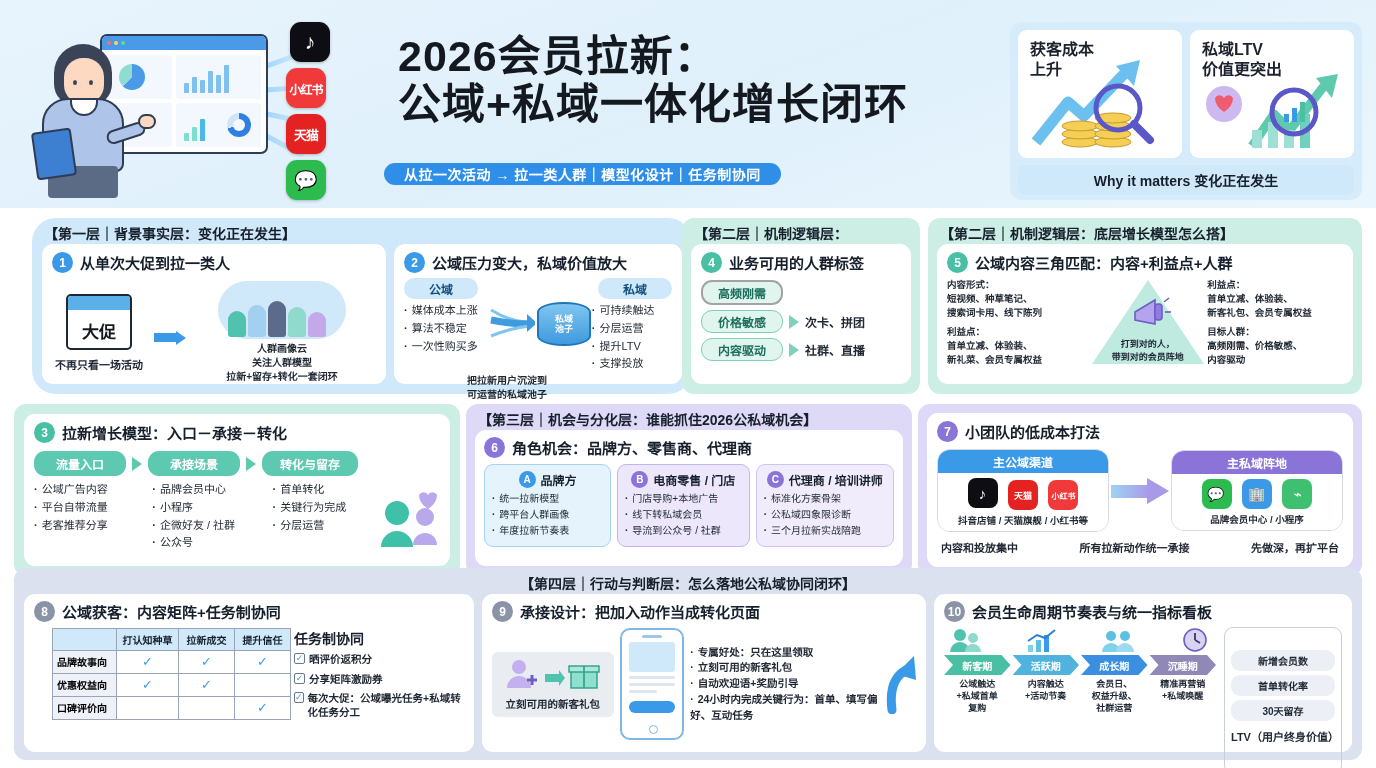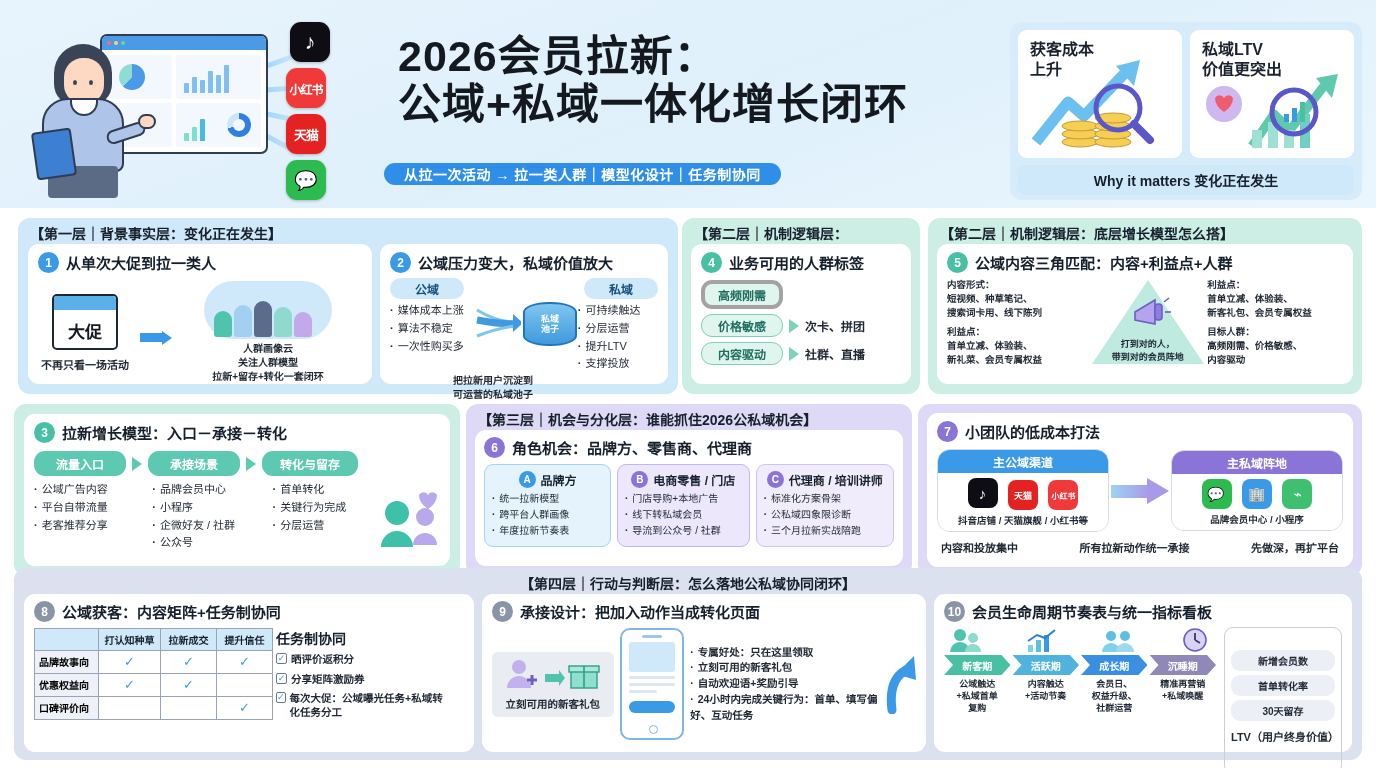--- a/index.html
+++ b/index.html
@@ -85,21 +85,21 @@
            font-size: 12px; font-weight: bold; flex: 0 0 auto; }
   .c-title { display: flex; align-items: center; gap: 7px; font-size: 15px; font-weight: bold; color: #16202c; }
 
   .pill { display: inline-block; border-radius: 11px; padding: 2px 13px; font-size: 12px; font-weight: bold; }
   ul.bl { list-style: none; font-size: 11px; line-height: 1.62; color: #1f2733; }
   ul.bl li::before { content: "·"; margin-right: 4px; font-weight: bold; }
 
   .arrow-r { width: 0; height: 0; border-left: 10px solid #5bb0ea; border-top: 7px solid transparent; border-bottom: 7px solid transparent; }
 
   
-  #sec1 { left: 18px; top: 218px; width: 660px; height: 176px; background: #cfe8fa; }
+  #sec1 { left: 32px; top: 218px; width: 660px; height: 176px; background: #cfe8fa; border-radius: 24px; }
   #card1 { position: absolute; left: 10px; top: 26px; width: 344px; height: 140px; padding: 8px 10px; }
   #card2 { position: absolute; left: 362px; top: 26px; width: 288px; height: 140px; padding: 8px 10px; }
   .cal { width: 66px; height: 56px; border: 2px solid #1f2733; border-radius: 5px; background: #fff; overflow: hidden; font-family: Liberation Mono, monospace; }
   .cal-top { height: 14px; background: #5bb0ea; }
   .cal-txt { text-align: center; font-size: 17px; font-weight: bold; padding-top: 8px; color: #14181f; }
   .cloud { width: 128px; height: 58px; background: #cfe8fa; border-radius: 30px; position: relative; }
   .ppl { position: absolute; bottom: 2px; left: 10px; display: flex; gap: 2px; align-items: flex-end; }
   .ppl i { display: block; width: 18px; border-radius: 9px 9px 3px 3px; }
   .cyl { width: 54px; height: 44px; border-radius: 26px/10px; background: linear-gradient(#7fc6ef,#3f9ade);
          border: 2px solid #2176bb; color: #fff; font-size: 9px; font-weight: bold;
@@ -377,21 +377,21 @@
 
   <div class="sec" id="sec2a">
     <div class="sec-hd">【第二层｜机制逻辑层：</div>
     <div class="card" id="card4">
       <div class="c-title">
         <span class="badge" style="background:#49bfa3">4</span>
         <span>业务可用的人群标签</span>
       </div>
       <div style="margin-top:7px;display:flex;flex-direction:column;gap:5px;">
         <div style="display:flex;align-items:center;gap:6px">
-          <span class="pill" style="background:#dff5ee;color:#1d6e5c;border:4px solid #a3a3a3;width:82px;text-align:center">高频刚需</span>
+          <span class="pill" style="background:#dff5ee;color:#1d6e5c;border:2px solid #a3a3a3;width:82px;text-align:center">高频刚需</span>
         </div>
         <div style="display:flex;align-items:center;gap:6px">
           <span class="pill" style="background:#dff5ee;color:#1d6e5c;border:1px solid #7fd0ba;width:82px;text-align:center">价格敏感</span>
           <span class="arrow-r" style="border-left-color:#7fd0ba"></span>
           <span style="font-size:12px;font-weight:bold;color:#1f2733">次卡、拼团</span>
         </div>
         <div style="display:flex;align-items:center;gap:6px">
           <span class="pill" style="background:#dff5ee;color:#1d6e5c;border:1px solid #7fd0ba;width:82px;text-align:center">内容驱动</span>
           <span class="arrow-r" style="border-left-color:#7fd0ba"></span>
           <span style="font-size:12px;font-weight:bold;color:#1f2733">社群、直播</span>
@@ -565,21 +565,21 @@
   </div>
 
   <div class="sec" id="sec6">
     <div class="sec-hd" style="text-align:center">【第四层｜行动与判断层：怎么落地公私域协同闭环】</div>
 
     <div class="card" id="card8">
       <div class="c-title">
         <span class="badge" style="background:#8a94a6">8</span>
         <span>公域获客：内容矩阵+任务制协同</span>
       </div>
-      <div style="display:flex;gap:3px;margin-top:6px;">
+      <div style="display:flex;gap:3px;margin-top:6px;justify-content:flex-end;">
         <table class="mx">
           <thead>
             <tr>
               <th style="width:64px"></th>
               <th style="width:62px">打认知种草</th>
               <th style="width:56px">拉新成交</th>
               <th style="width:56px">提升信任</th>
             </tr>
           </thead>
           <tbody>

